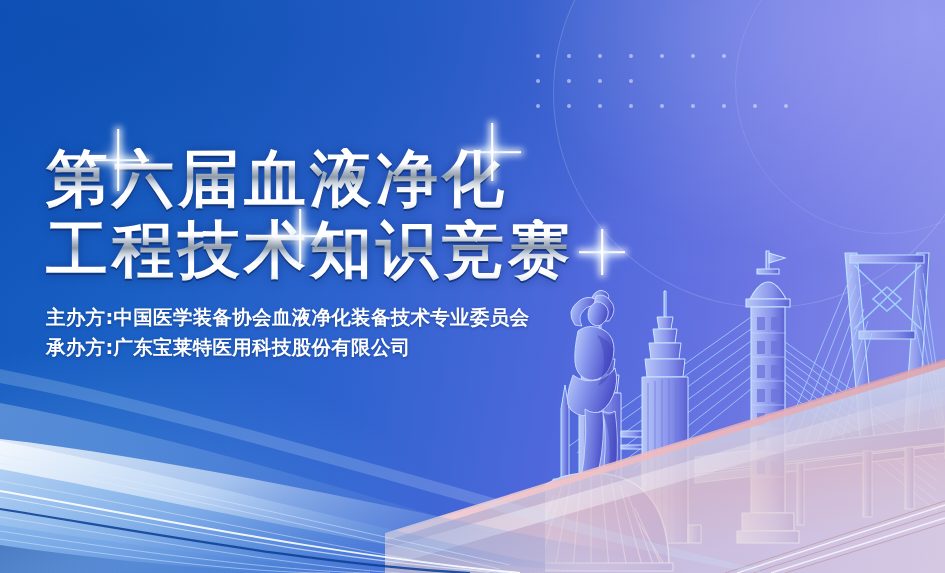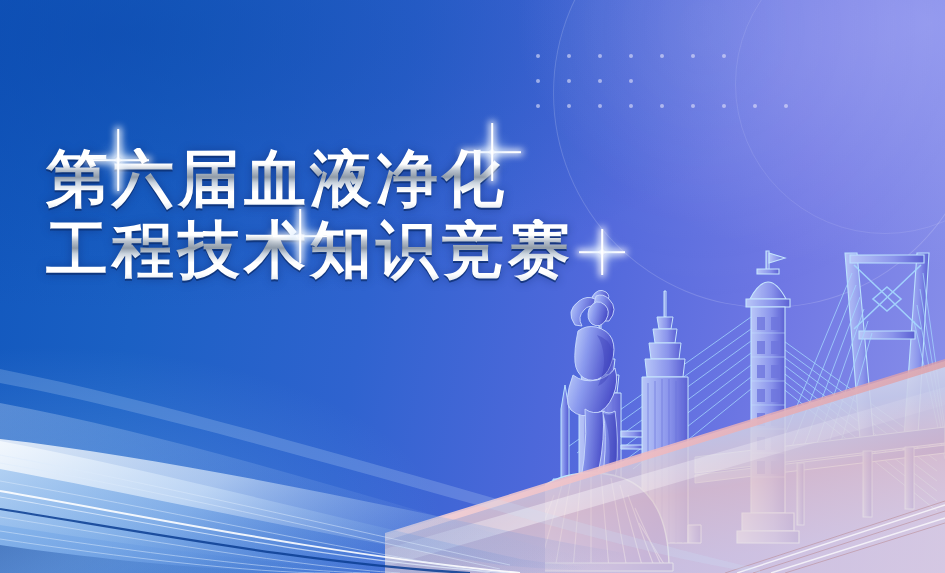--- a/index.html
+++ b/index.html
@@ -464,15 +464,17 @@
       </div>
       <div class="glint" style="left: 463px; top: 123px; width: 58px; height: 58px;">
         <div class="glint-core"></div>
       </div>
       <div class="glint" style="left: 579px; top: 229px; width: 46px; height: 46px;">
         <div class="glint-core"></div>
       </div>
     </div>
 
   <div class="subtitles">
+    <div class="sub-line">主办方:中国医学装备协会血液净化装备技术专业委员会</div>
+    <div class="sub-line">承办方:广东宝莱特医用科技股份有限公司</div>
   </div>
 
 </div>
 
 </body></html>

